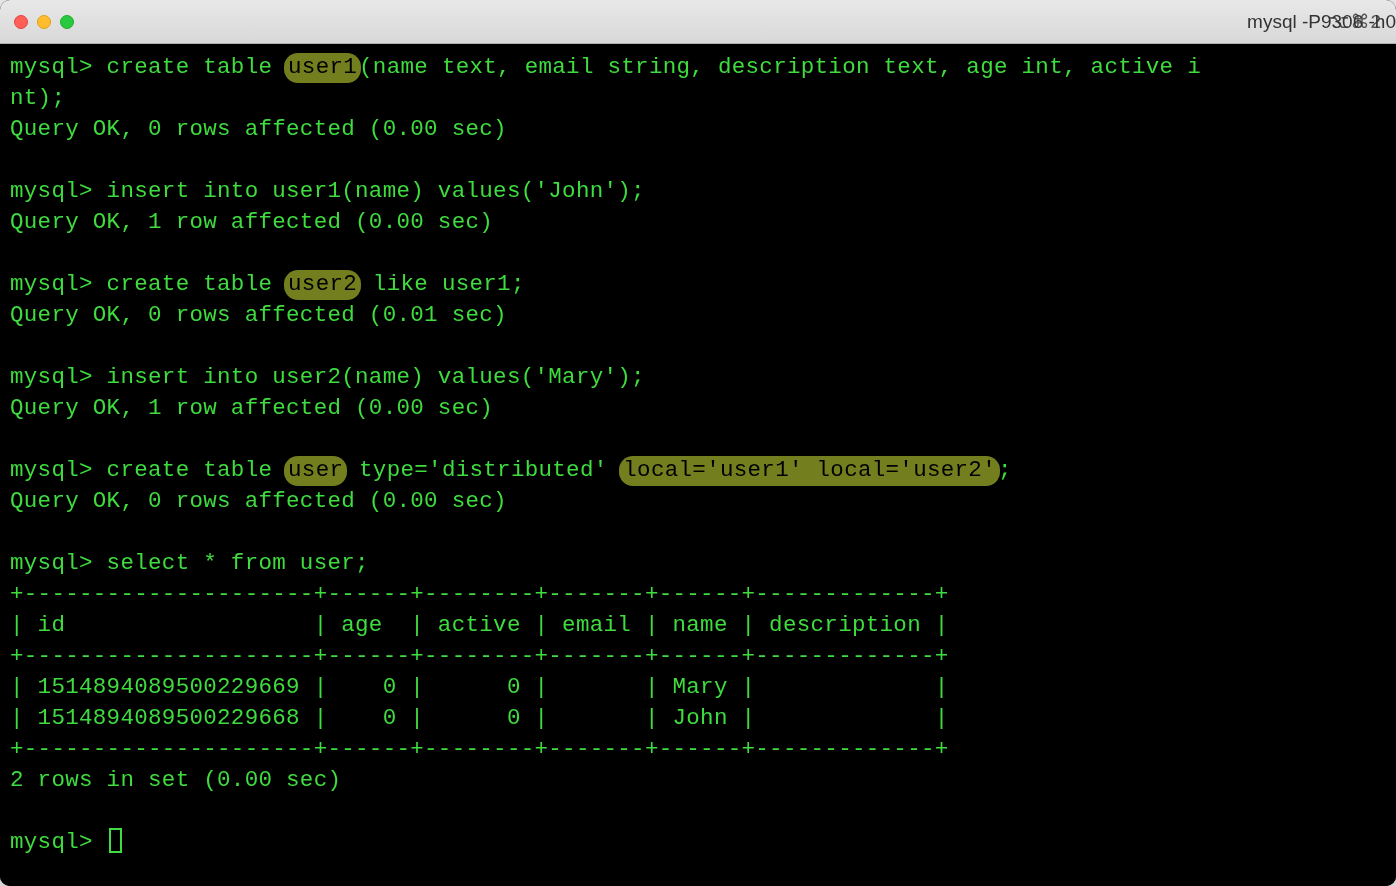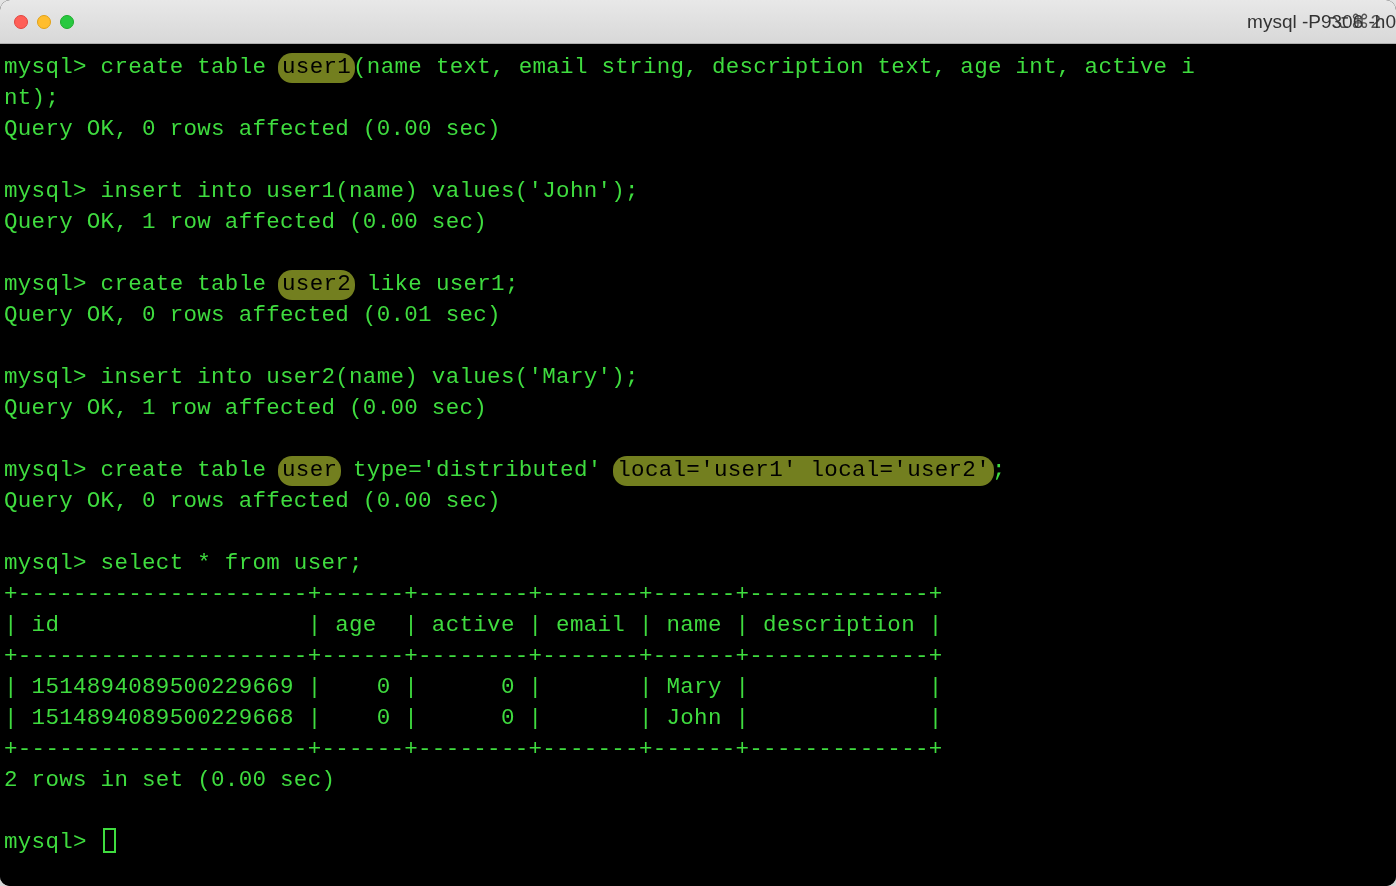--- a/index.html
+++ b/index.html
@@ -69,21 +69,21 @@
       margin-left: auto;
       font-size: 19px;
       color: #555;
       letter-spacing: 1px;
       font-family: -apple-system, sans-serif;
     }
 
     .terminal {
       flex: 1;
       background: #000000;
-      padding: 8px 4px;
+      padding: 8px 10px;
       font-family: "Menlo", "Monaco", "Courier New", monospace;
       font-size: 22.5px;
       line-height: 31px;
       color: #3fdc3f;
       overflow: hidden;
       white-space: pre;
       letter-spacing: 0.3px;
     }
 
     .terminal-line {

